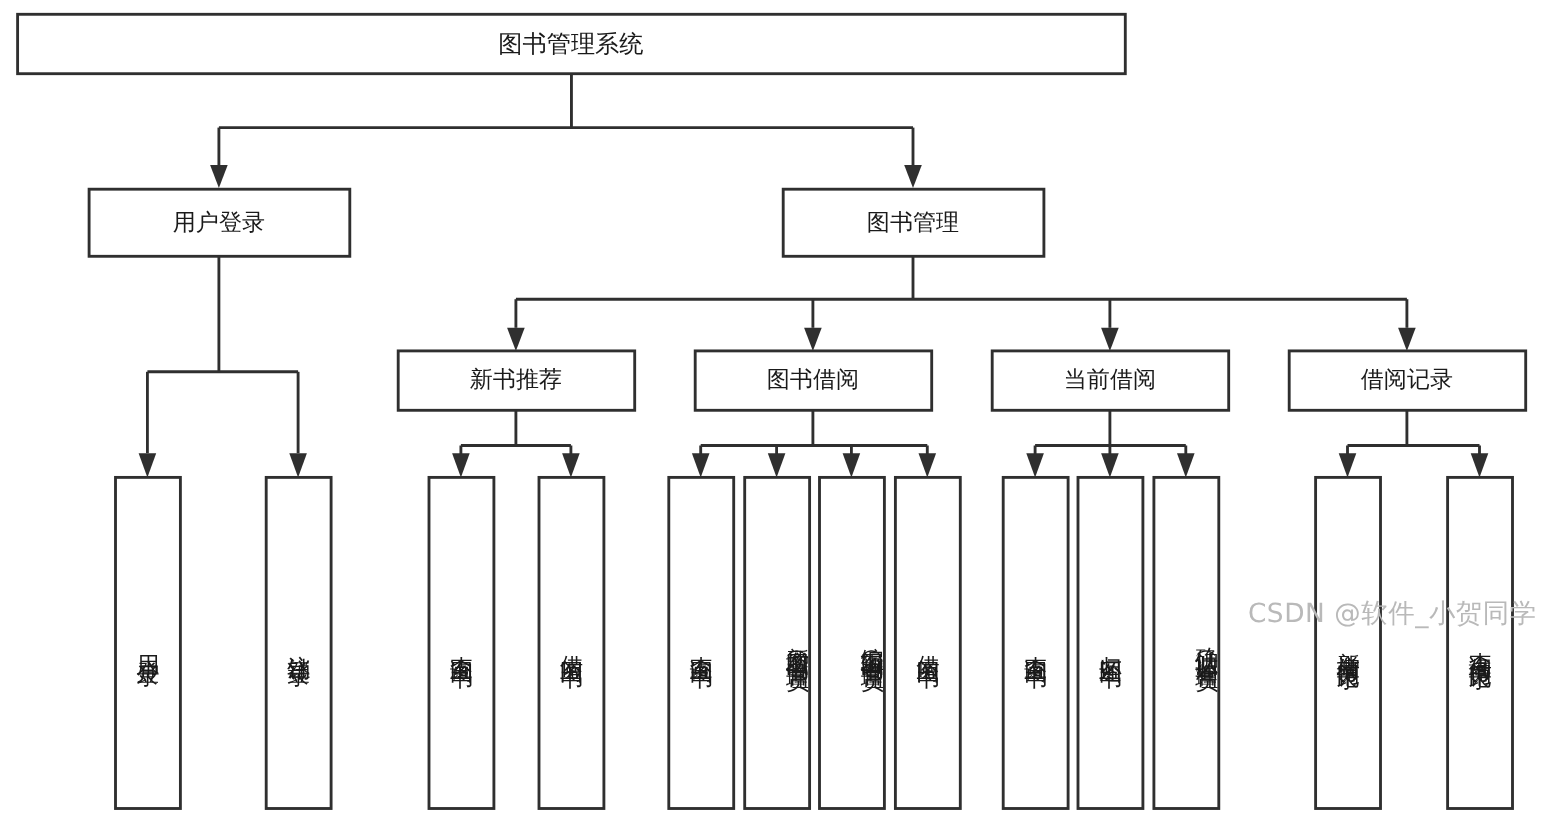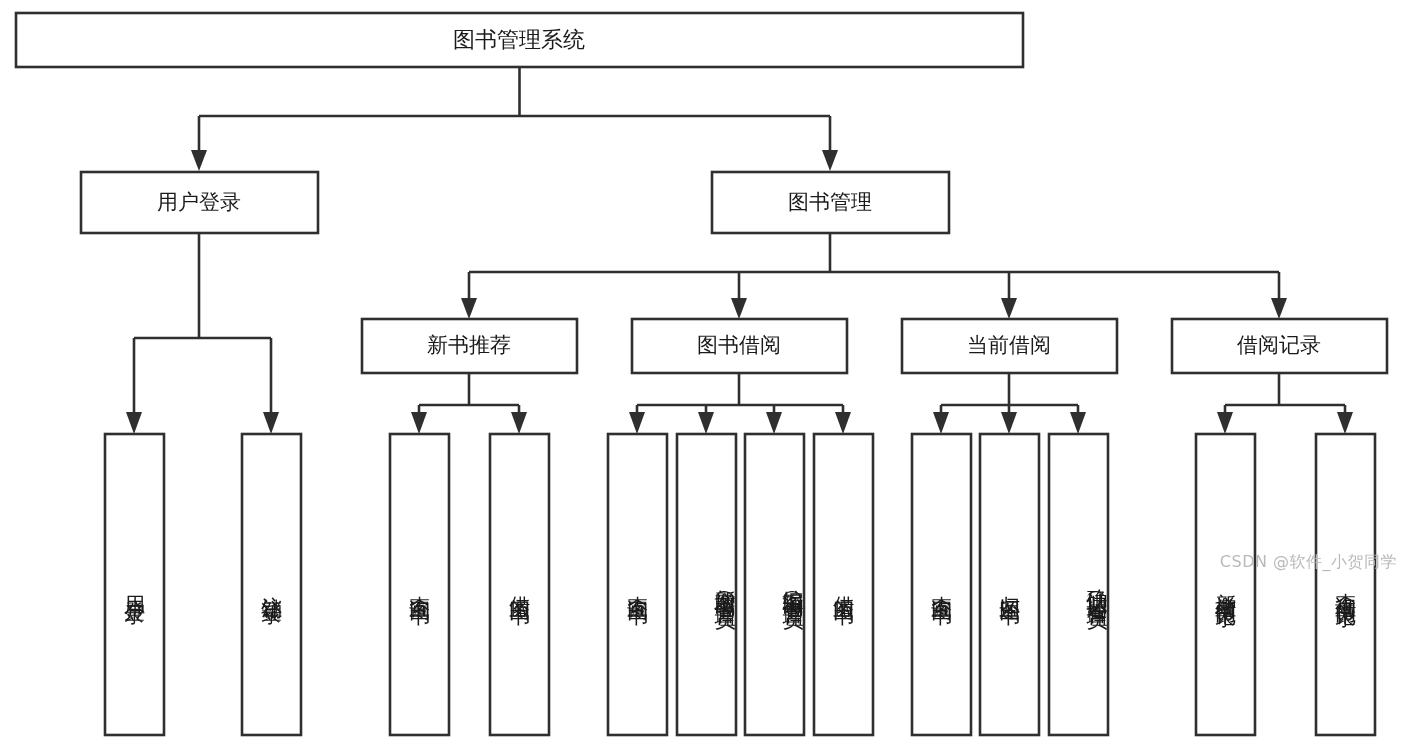--- a/index.html
+++ b/index.html
@@ -66,21 +66,21 @@
     white-space: nowrap;
     text-align: center;
     pointer-events: none;
     user-select: none;
   }
   .watermark {
     position: absolute;
     right: 8px;
     bottom: 4px;
     font-family: "DejaVu Sans", "Liberation Sans", sans-serif;
-    font-size: 16px;
+    font-size: 24px;
     color: #b9b9b9;
     letter-spacing: 0.5px;
     white-space: nowrap;
   }
 </style>
 </head>
 <body>
 
 <div id="diagram-root">
 

